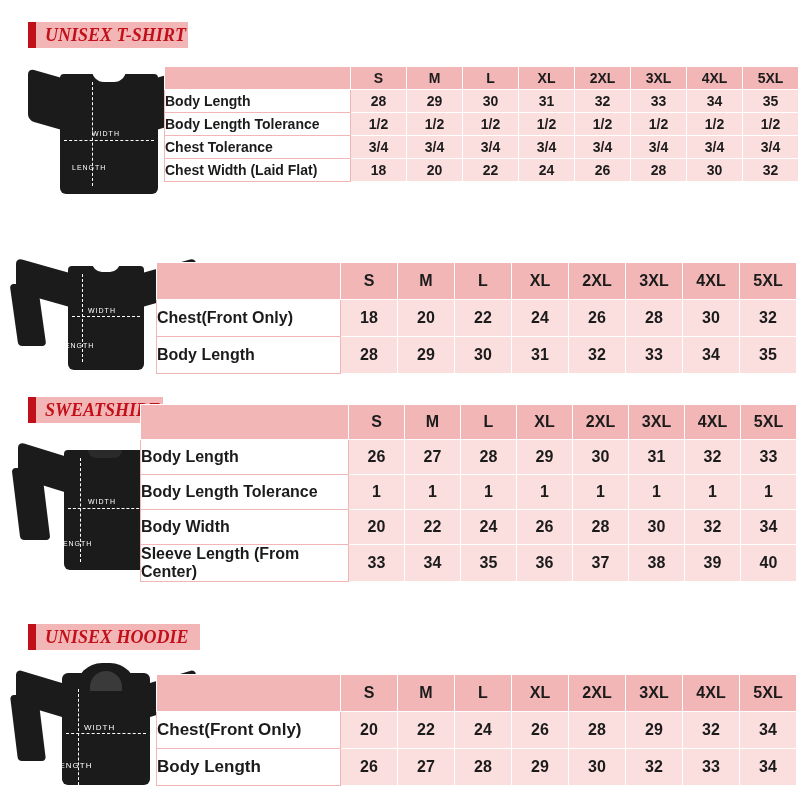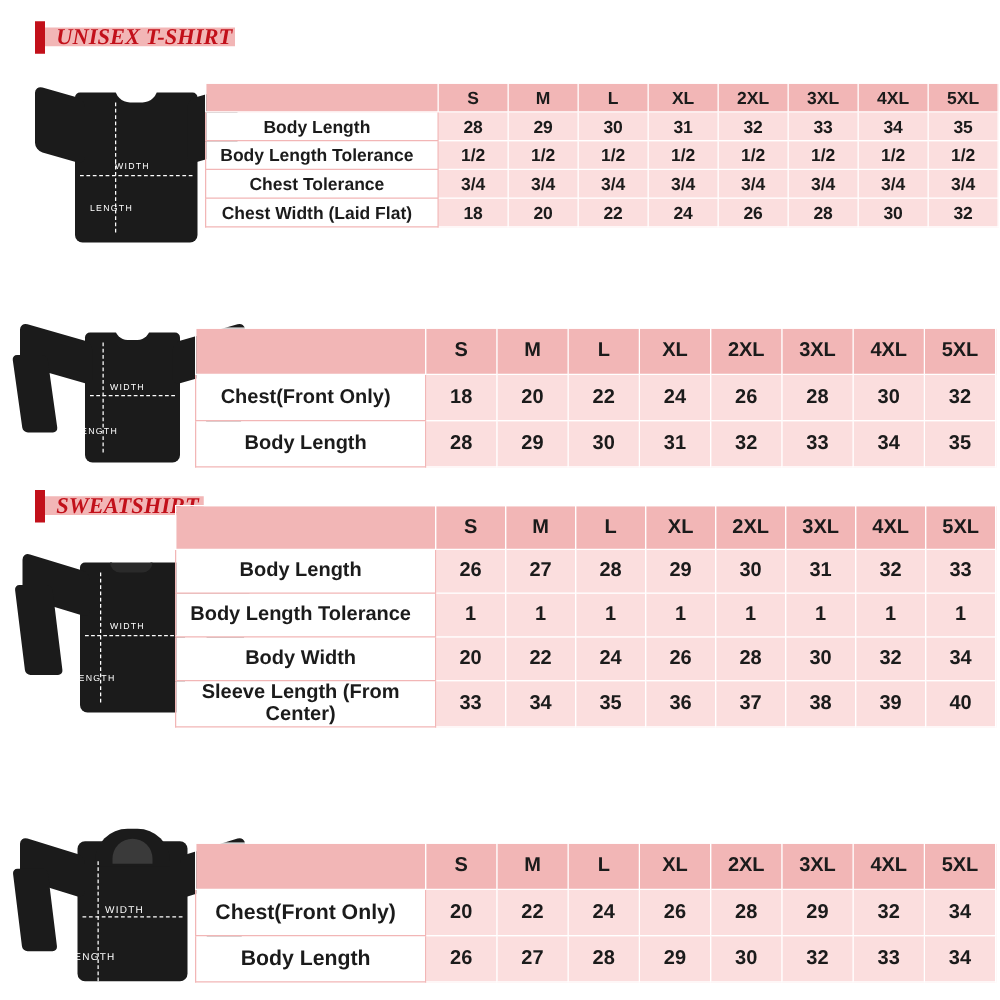--- a/index.html
+++ b/index.html
@@ -32,21 +32,21 @@
     font-size: 47px;
     letter-spacing: 2px;
     color: #c2101a;
     line-height: 1;
     -webkit-text-stroke: 0px;
   }
 
   
   .sect-head {
     position: absolute;
-    height: 15px;
+    height: 26px;
     background: #f2b6b6;
     display: flex;
     align-items: center;
   }
   .sect-head .bar {
     width: 8px;
     height: 26px;
     background: #c2101a;
     flex: 0 0 8px;
   }
@@ -100,21 +100,21 @@
     font-size: 14px;
     color: #1b1b1b;
     padding: 0;
   }
   table.sz th {
     background: #f2b6b6;
     height: 24px;
   }
   table.sz td.rowhdr {
     background: #ffffff;
-    text-align: center;
+    text-align: left;
     padding-right: 8px;
     font-size: 14px;
     color: #1b1b1b;
     border: 1px solid #f2b6b6;
   }
   table.sz td.val {
     background: #fbdede;
     height: 24px;
   }
 
@@ -377,20 +377,24 @@
         <td class="val">35</td>
         <td class="val">36</td>
         <td class="val">37</td>
         <td class="val">38</td>
         <td class="val">39</td>
         <td class="val">40</td>
       </tr>
     </tbody>
   </table>
 
+  <div class="sect-head" style="top:624px; left:28px; width:172px;">
+    <div class="bar"></div>
+    <div class="txt">UNISEX HOODIE</div>
+  </div>
 
   <div class="art" style="top:655px; left:10px; width:190px; height:145px;">
     <div class="garment" style="top:18px; left:52px; width:88px; height:112px; border-radius:6px 6px 6px 6px;"></div>
     <div class="garment" style="top:8px; left:66px; width:60px; height:30px; border-radius:26px 26px 0 0;"></div>
     <div style="position:absolute; top:16px; left:80px; width:32px; height:20px; background:#3a3a3a; border-radius:18px 18px 0 0;"></div>
     <div class="garment" style="top:22px; left:6px; width:52px; height:34px; transform:skewY(17deg); border-radius:6px;"></div>
     <div class="garment" style="top:22px; left:134px; width:52px; height:34px; transform:skewY(-17deg); border-radius:6px;"></div>
     <div class="garment" style="top:40px; left:4px; width:28px; height:66px; transform:skewX(7deg); border-radius:4px;"></div>
     <div class="garment" style="top:40px; left:158px; width:28px; height:66px; transform:skewX(-7deg); border-radius:4px;"></div>
     <div class="dashline" style="top:78px; left:56px; width:80px;"></div>

